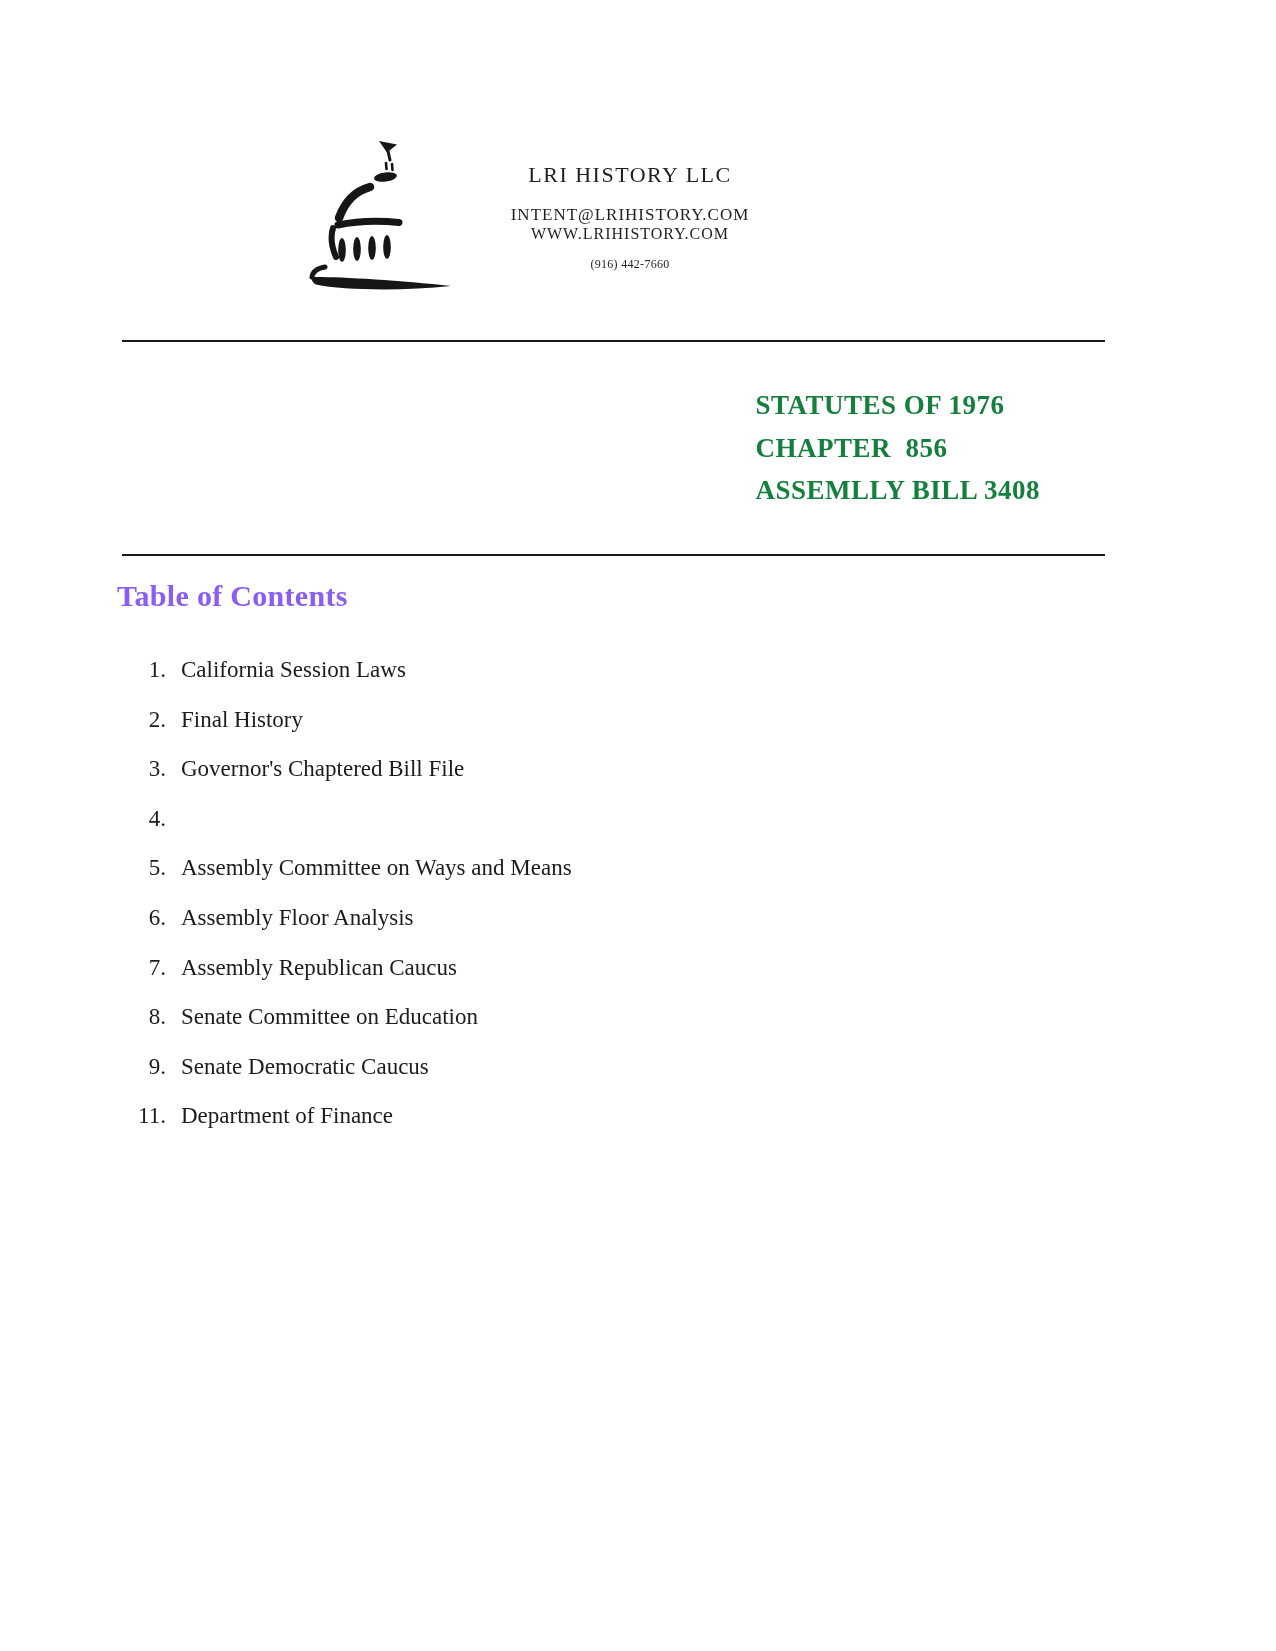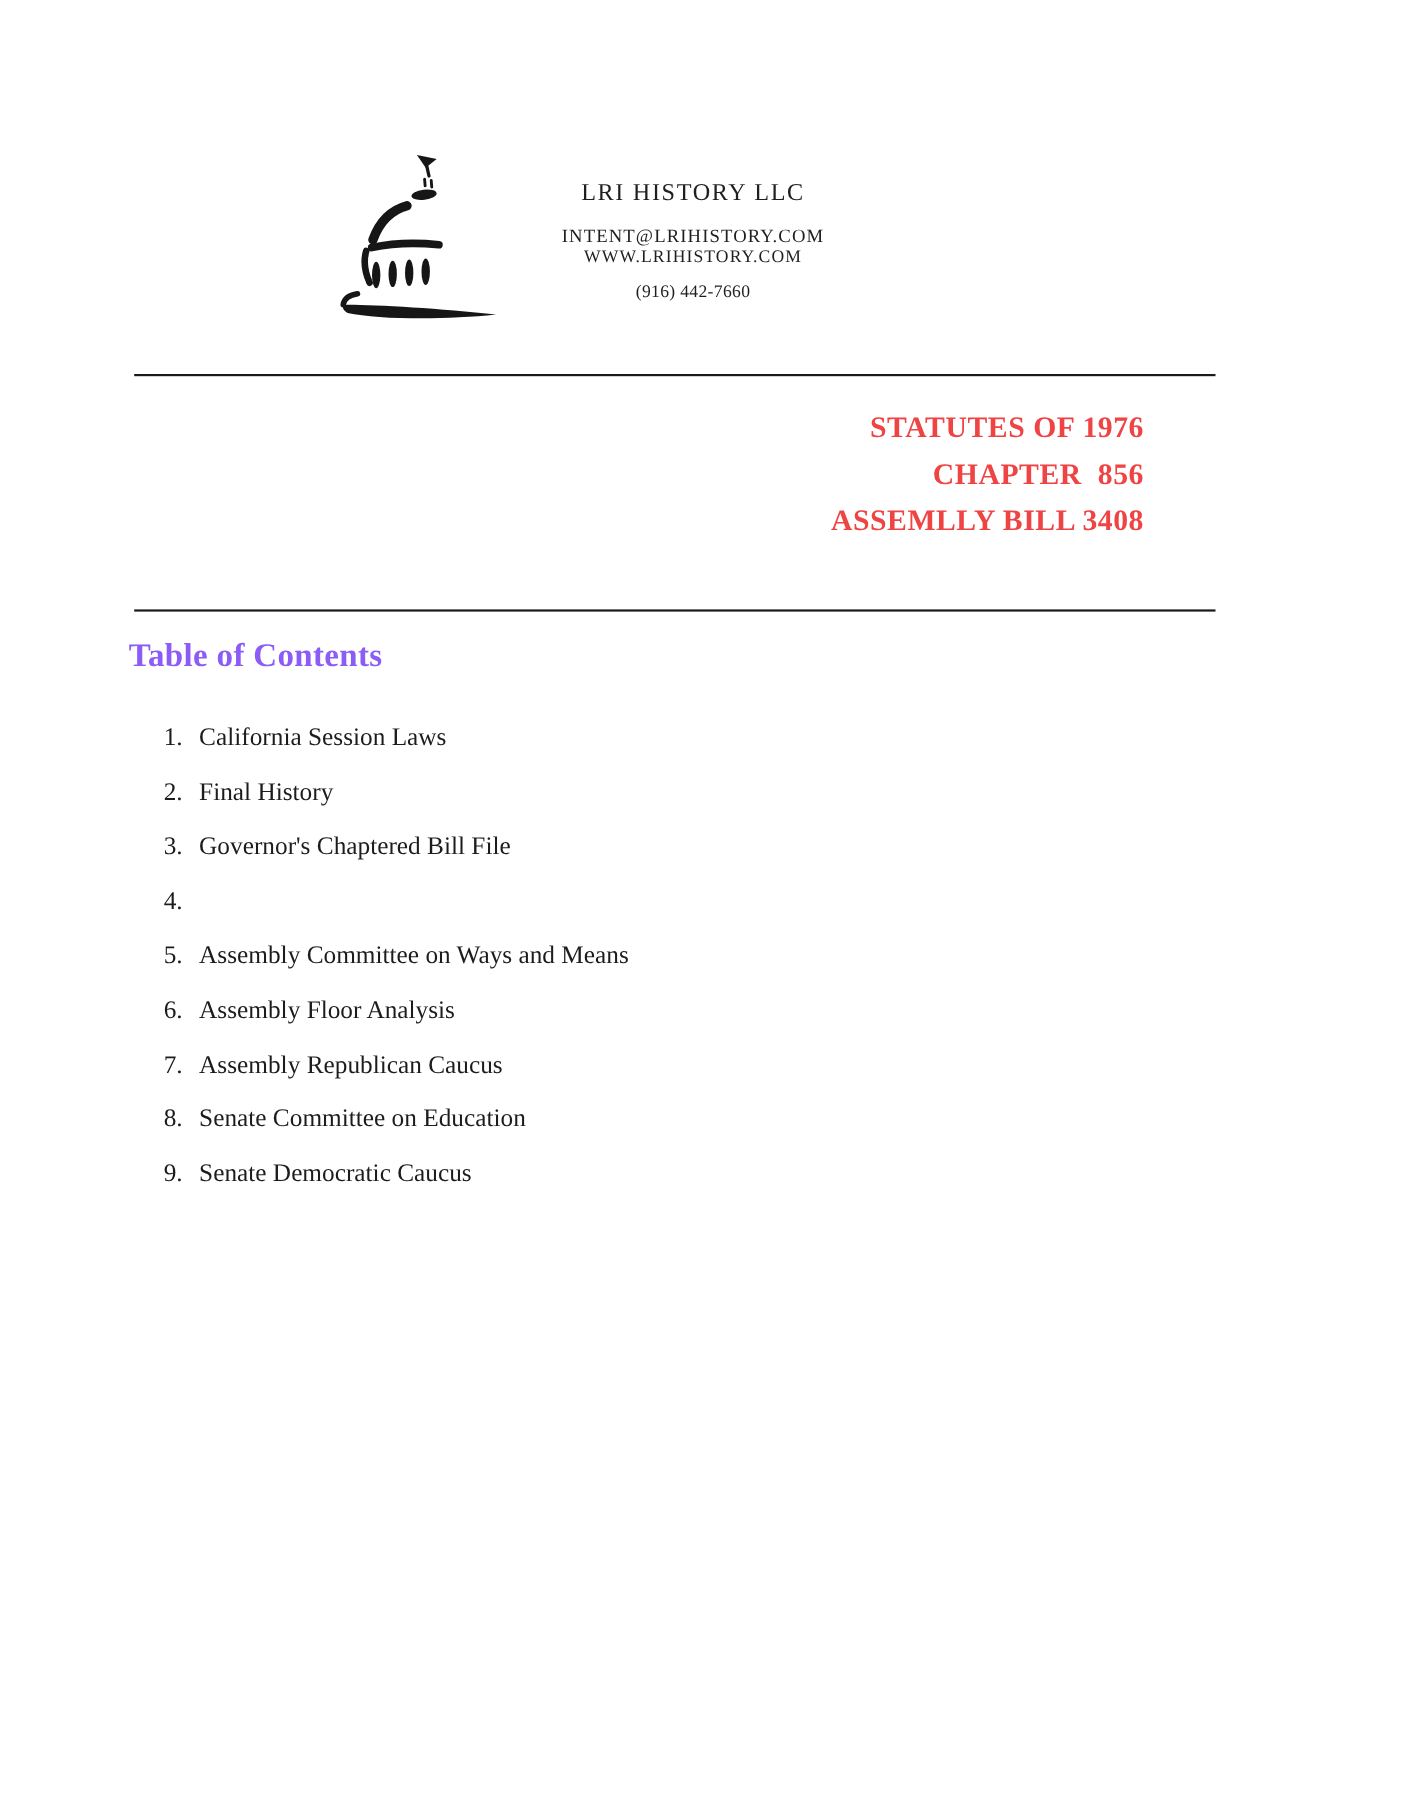--- a/index.html
+++ b/index.html
@@ -38,40 +38,40 @@
     font-weight: 400;
     letter-spacing: 1.5px;
     margin: 0;
     line-height: 38px;
   }
   .contact-line {
     letter-spacing: 1px;
   }
   .email   { font-size: 17px; margin-top: 11px; }
   .website { font-size: 16px; }
-  .phone   { font-size: 16px; margin-top: 14px; letter-spacing: 0.3px; }
+  .phone   { font-size: 12px; margin-top: 14px; letter-spacing: 0.3px; }
 
   
   .rule {
     position: absolute;
     left: 122px;
     width: 983px;
     height: 0;
     border-top: 2px solid #1a1a1a;
   }
   .rule-top    { top: 340px; }
   .rule-bottom { top: 554px; }
 
   
   .ref-block {
     position: absolute;
-    top: 367px;
+    top: 384px;
     right: 236px;
-    text-align: right;
-    color: #ef4444;
+    text-align: left;
+    color: #15803d;
     font-weight: bold;
     font-size: 27px;
     line-height: 42.5px;
     letter-spacing: 0.5px;
   }
   .ref-line { white-space: pre; }
 
   
   .toc-title {
     position: absolute;
@@ -188,15 +188,19 @@
       <span class="toc-label">Assembly Republican Caucus</span>
     </li>
     <li class="toc-item">
       <span class="toc-num">8.</span>
       <span class="toc-label">Senate Committee on Education</span>
     </li>
     <li class="toc-item">
       <span class="toc-num">9.</span>
       <span class="toc-label">Senate Democratic Caucus</span>
     </li>
+    <li class="toc-item">
+      <span class="toc-num">11.</span>
+      <span class="toc-label">Department of Finance</span>
+    </li>
   </ol>
 
 </div>
 
 </body></html>

